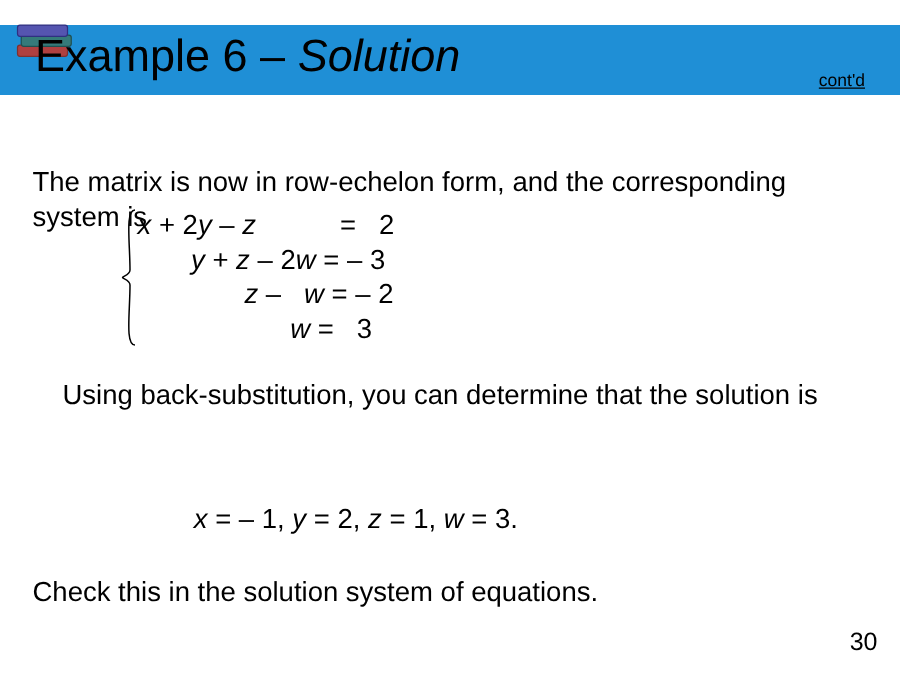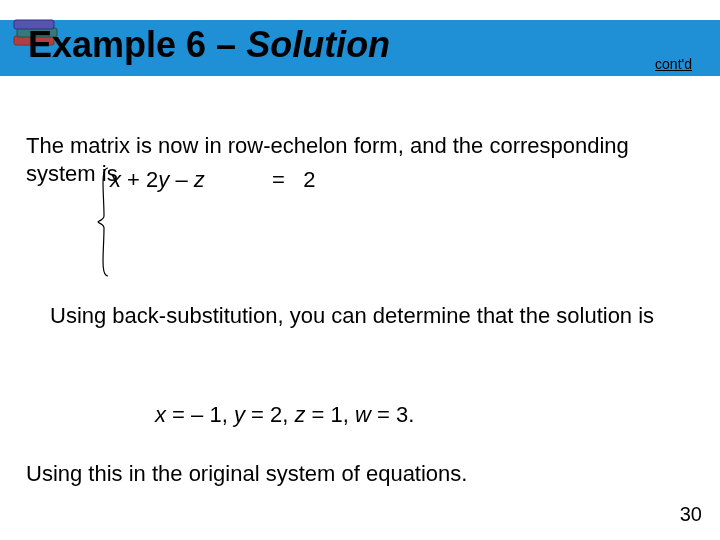--- a/index.html
+++ b/index.html
@@ -25,21 +25,21 @@
     left: 10px;
     width: 50px;
     height: 40px;
   }
   .title {
     position: absolute;
     top: 24px;
     left: 28px;
     font-size: 36px;
     color: #000;
-    font-weight: bold;
+    font-weight: normal;
   }
   .title .sol { font-style: italic; }
   .contd {
     position: absolute;
     top: 56px;
     right: 28px;
     font-size: 14px;
     text-decoration: underline;
   }
   .body-text {
@@ -107,21 +107,24 @@
 <div class="body-text p1">The matrix is now in row-echelon form, and the corresponding system is</div>
 
 <div class="brace">
   <svg width="14" height="112" viewBox="0 0 14 112">
     <path d="M12 2 C4 2 8 28 8 50 C8 54 2 55 2 56 C2 57 8 58 8 62 C8 84 4 110 12 110" fill="none" stroke="#000" stroke-width="1.2"></path>
   </svg>
 </div>
 
 <div class="eq-block">
   <div class="eq-row"><span><span class="var">x</span> + 2<span class="var">y</span> – <span class="var">z</span>           </span><span>=</span><span>   2</span></div>
+  <div class="eq-row"><span>       <span class="var">y</span> + <span class="var">z</span> – 2<span class="var">w</span> </span><span>=</span><span> – 3</span></div>
+  <div class="eq-row"><span>              <span class="var">z</span> –   <span class="var">w</span> </span><span>=</span><span> – 2</span></div>
+  <div class="eq-row"><span>                    <span class="var">w</span> </span><span>=</span><span>   3</span></div>
 </div>
 
 <div class="body-text p2">Using back-substitution, you can determine that the solution is</div>
 
 <div class="sol-line"><span><span class="var">x</span> = – 1, <span class="var">y</span> = 2, <span class="var">z</span> = 1, <span class="var">w</span> = 3.</span></div>
 
-<div class="body-text p3">Using this in the original system of equations.</div>
+<div class="body-text p3">Check this in the solution system of equations.</div>
 
 <div class="page-num">30</div>
 
 </body></html>

